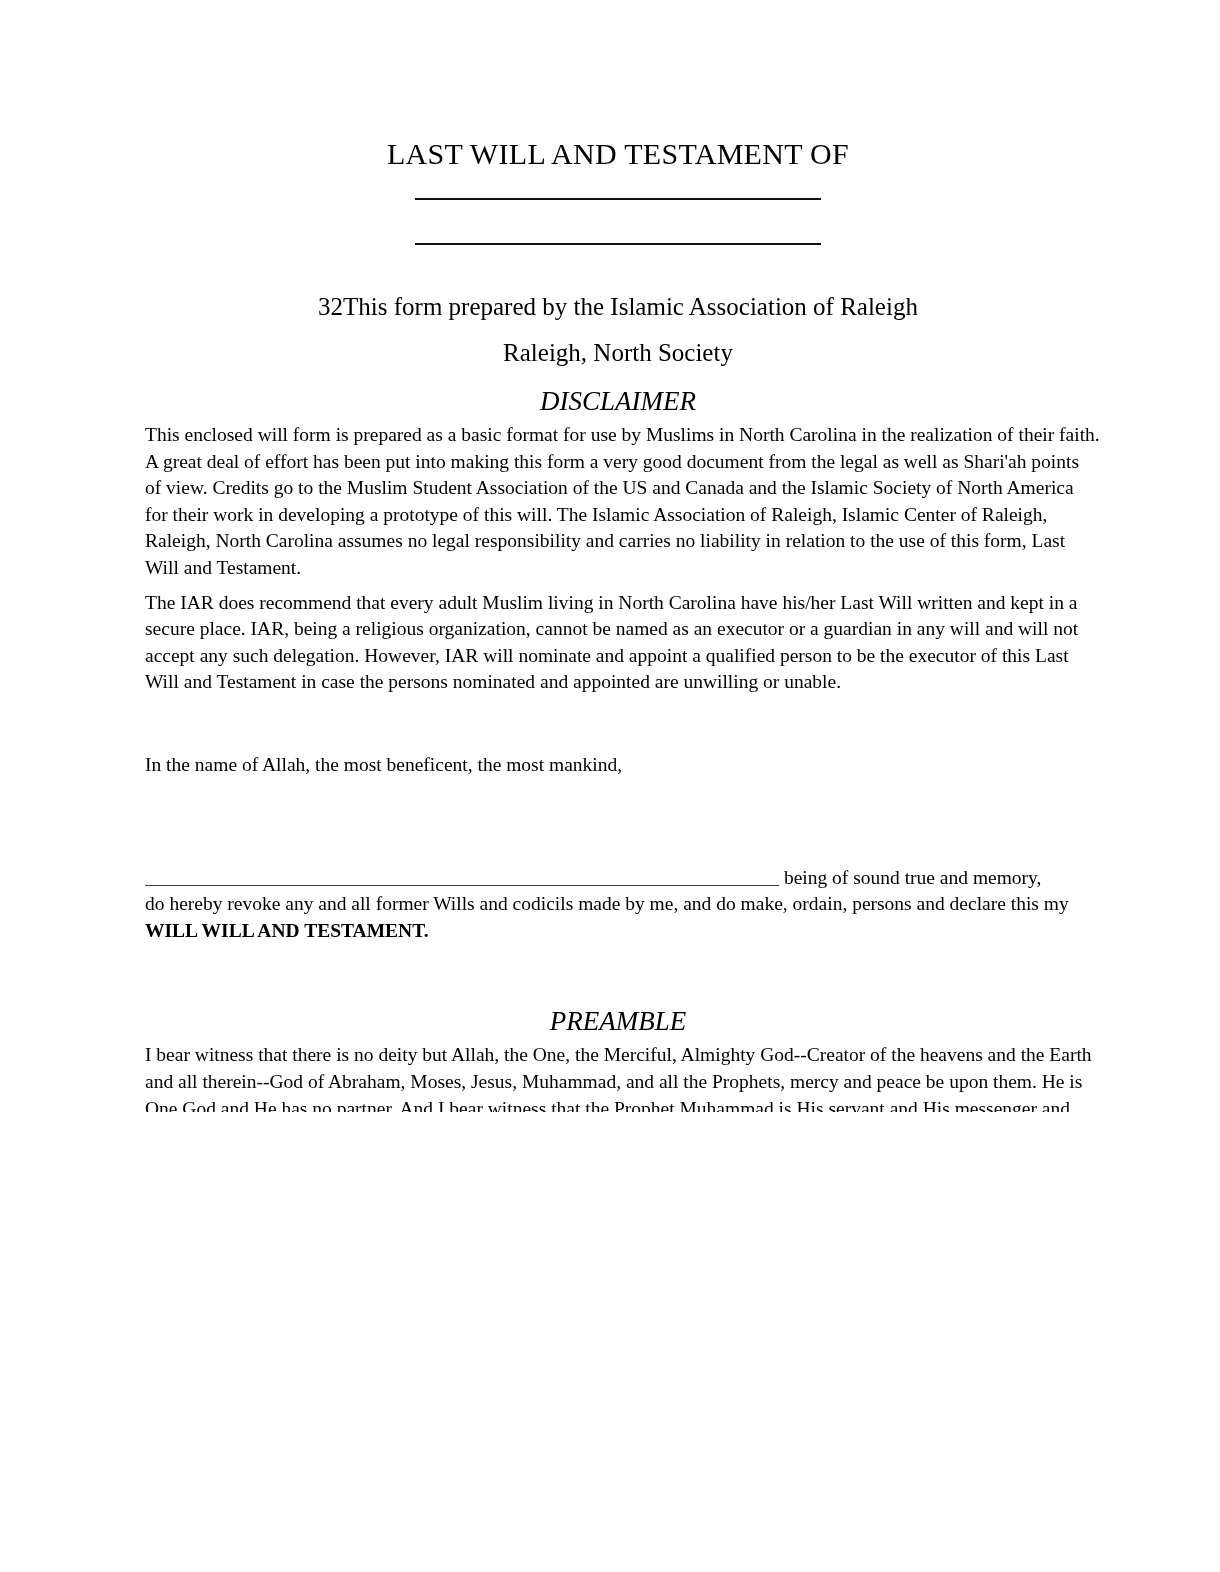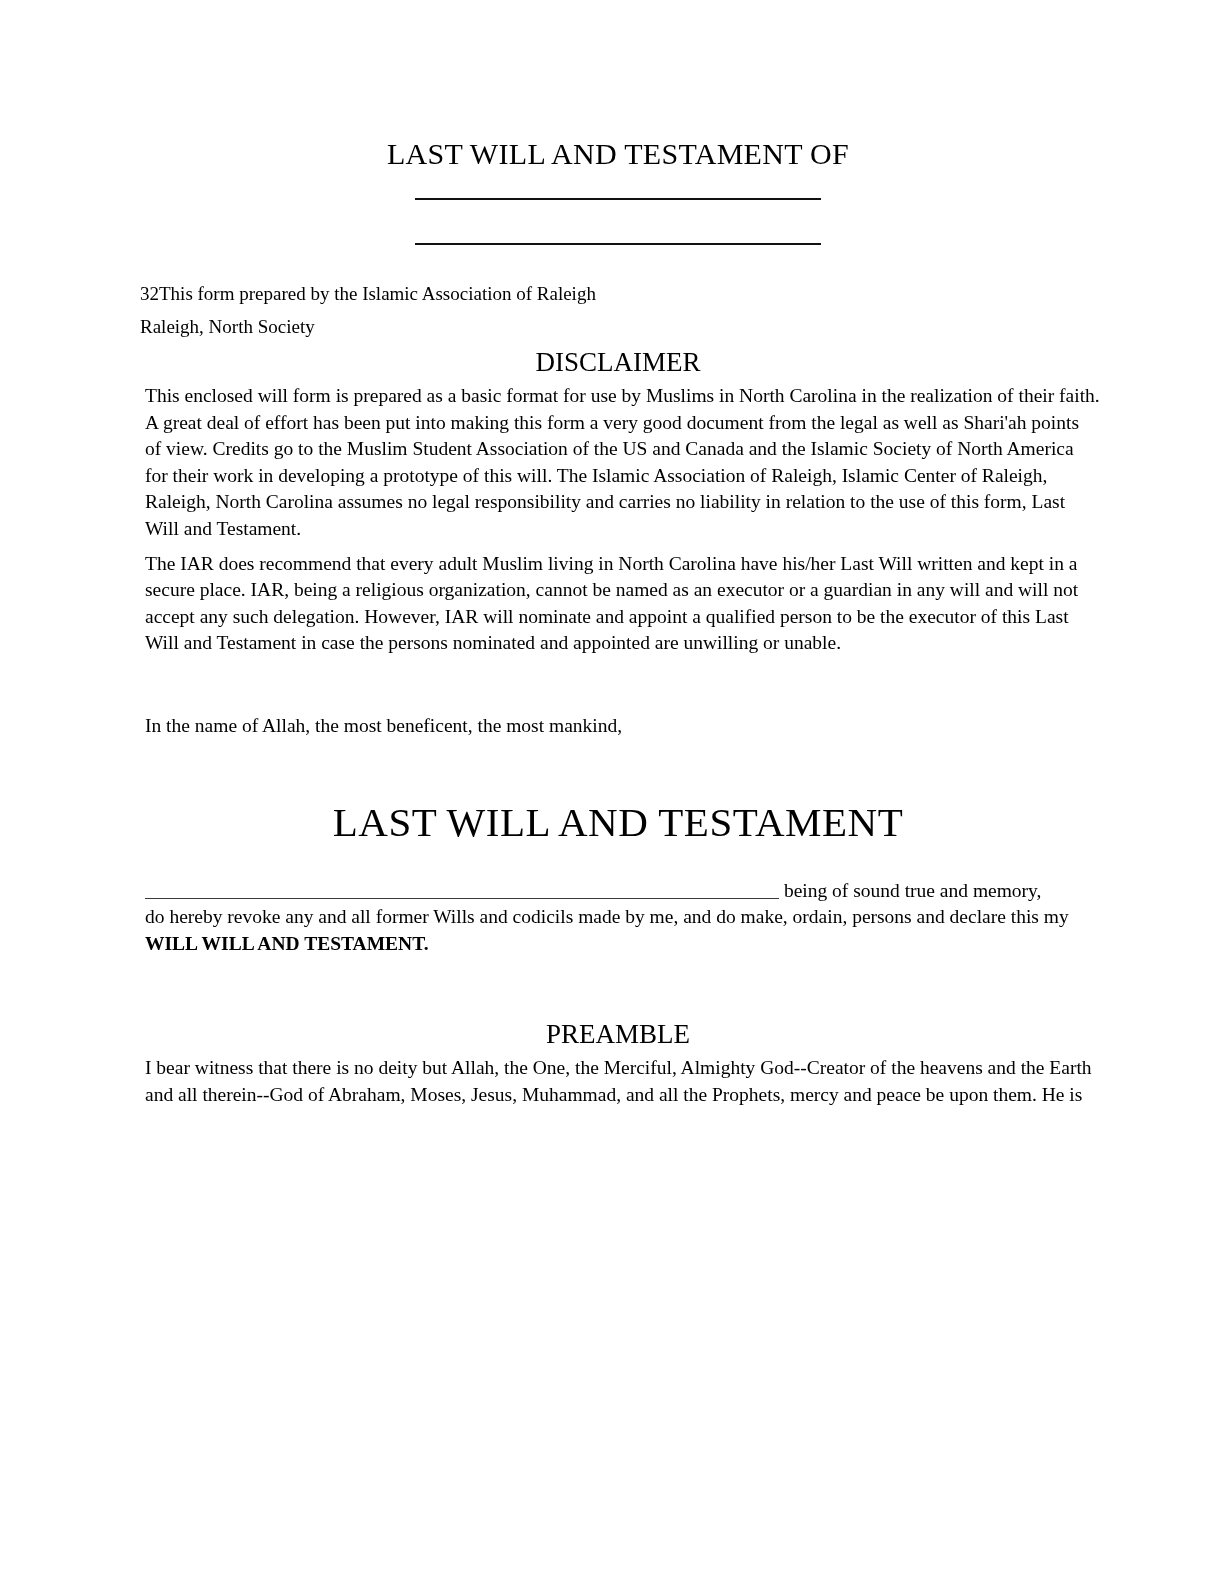--- a/index.html
+++ b/index.html
@@ -47,31 +47,32 @@
     display: block;
     width: 406px;
     margin: 0 auto;
     height: 0;
     border-bottom: 2px solid #111;
     margin-bottom: 43px;
   }
   .name-rule:last-child { margin-bottom: 0; }
 
   .prepared-line {
-    text-align: left;
-    font-size: 19px;
+    text-align: center;
+    font-size: 25px;
     line-height: 29px;
-    margin: 4px;
+    margin: 17px;
   }
   .section-heading {
     text-align: center;
     font-size: 27px;
     line-height: 34px;
     font-weight: normal;
     margin: 4px 0 4px 0;
+    font-style: italic;
   }
   .big-title {
     text-align: center;
     font-size: 41px;
     line-height: 52px;
     font-weight: normal;
     letter-spacing: 0.5px;
     margin: 0;
   }
 
@@ -124,21 +125,20 @@
     <p class="body">This enclosed will form is prepared as a basic format for use by Muslims in North Carolina in the realization of their faith. A great deal of effort has been put into making this form a very good document from the legal as well as Shari'ah points of view. Credits go to the Muslim Student Association of the US and Canada and the Islamic Society of North America for their work in developing a prototype of this will. The Islamic Association of Raleigh, Islamic Center of Raleigh, Raleigh, North Carolina assumes no legal responsibility and carries no liability in relation to the use of this form, Last Will and Testament.</p>
 
     <p class="body">The IAR does recommend that every adult Muslim living in North Carolina have his/her Last Will written and kept in a secure place. IAR, being a religious organization, cannot be named as an executor or a guardian in any will and will not accept any such delegation. However, IAR will nominate and appoint a qualified person to be the executor of this Last Will and Testament in case the persons nominated and appointed are unwilling or unable.</p>
 
     <div class="spacer-lg"></div>
 
     <p class="body">In the name of Allah, the most beneficent, the most mankind,</p>
 
     <div class="spacer-lg"></div>
 
-    <h2 class="big-title">LAST WILL AND TESTAMENT</h2>
 
     <div class="spacer-md"></div>
 
 
     <p class="body tight">
       <span class="blank blank-addr"></span><span> being of sound true and memory,</span>
     </p>
 
     <p class="body">
       <span>do hereby revoke any and all former Wills and codicils made by me, and do make, ordain, persons and declare this my </span><span class="bold">WILL WILL AND TESTAMENT.</span>

